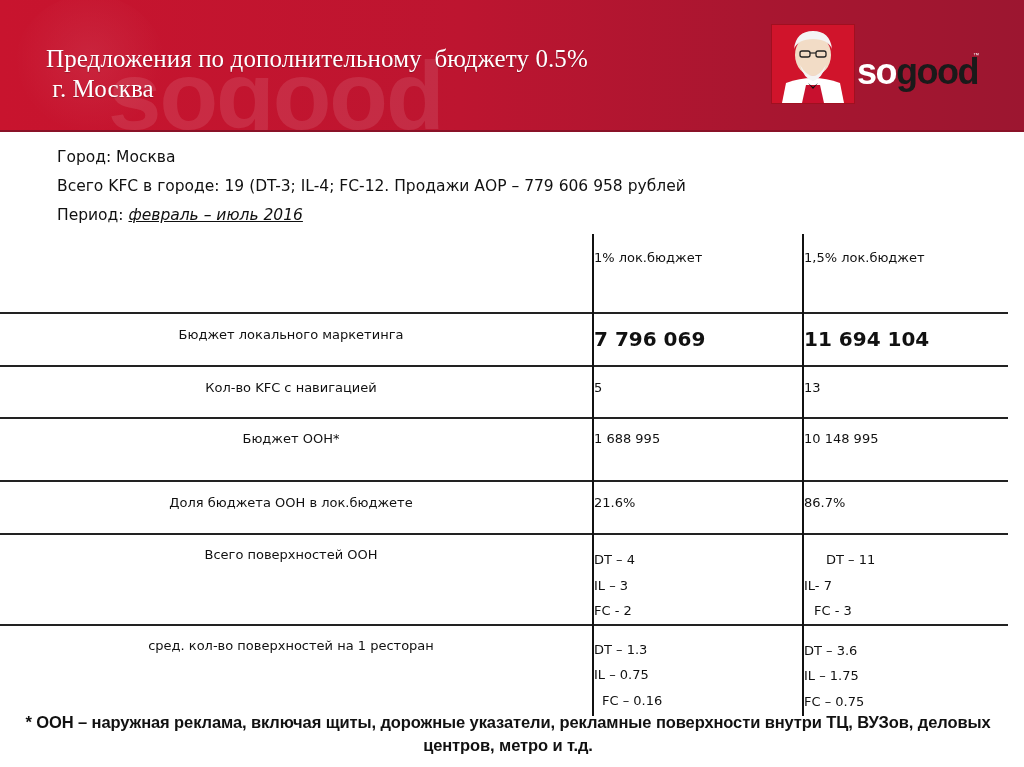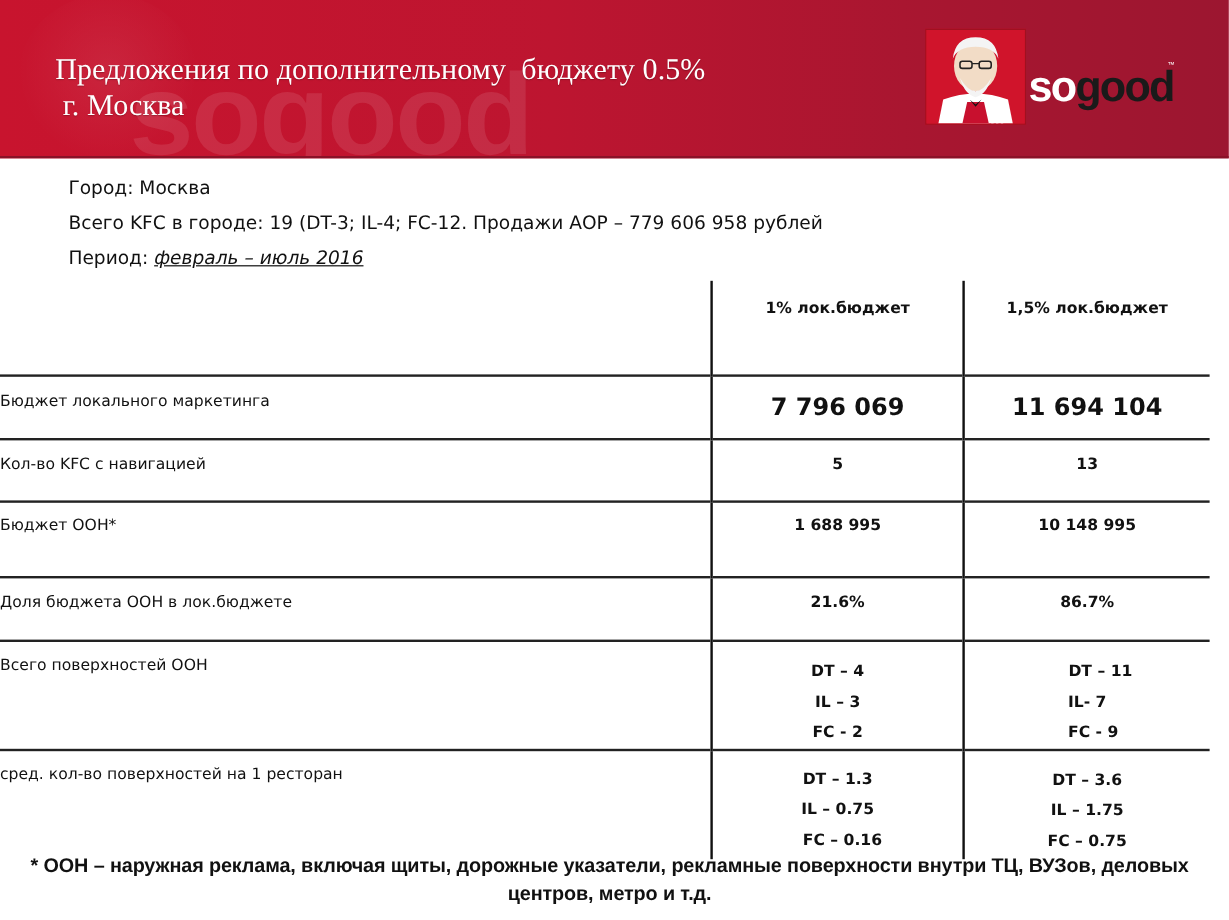--- a/index.html
+++ b/index.html
@@ -58,22 +58,22 @@
   .info {
     position: absolute; left: 57px; top: 143px;
     font-size: 15.5px; line-height: 29px; color: #111;
   }
   .info .period-value { font-style: italic; text-decoration: underline; }
 
   .table-wrap { position: absolute; left: 0; top: 234px; width: 1008px; }
   table { border-collapse: collapse; width: 1008px; table-layout: fixed; font-size: 13px; }
   col.c1 { width: 593px; } col.c2 { width: 210px; } col.c3 { width: 205px; }
   td { vertical-align: top; padding: 0; }
-  td.label { text-align: left; padding-right: 10px; }
-  td.val { text-align: center; border-left: 2px solid #111; font-weight: bold; }
+  td.label { text-align: center; padding-right: 10px; }
+  td.val { text-align: left; border-left: 2px solid #111; }
   tr.row { border-top: 2.5px solid #222; }
   tr.head td { height: 62px; padding-top: 16px; }
   tr.r1 td { height: 38px; padding-top: 13px; }
   tr.r2 td { height: 37px; padding-top: 13px; }
   tr.r3 td { height: 49px; padding-top: 12px; }
   tr.r4 td { height: 38px; padding-top: 13px; }
   tr.r5 td { height: 75px; padding-top: 12px; }
   tr.r6 td { height: 78px; padding-top: 12px; }
   .bold { font-weight: bold; font-size: 20px; }
   .multi div { line-height: 25.5px; }
@@ -164,21 +164,21 @@
     <tr class="row r5">
       <td class="label">Всего поверхностей ООН</td>
       <td class="val multi">
         <div>DT – 4</div>
         <div>IL – 3</div>
         <div>FC - 2</div>
       </td>
       <td class="val multi r5c3">
         <div>DT – 11</div>
         <div>IL- 7</div>
-        <div>FC - 9</div>
+        <div>FC - 3</div>
       </td>
     </tr>
     <tr class="row r6">
       <td class="label">сред. кол-во поверхностей на 1 ресторан</td>
       <td class="val multi r6c2">
         <div>DT – 1.3</div>
         <div>IL – 0.75</div>
         <div>FC – 0.16</div>
       </td>
       <td class="val multi">

